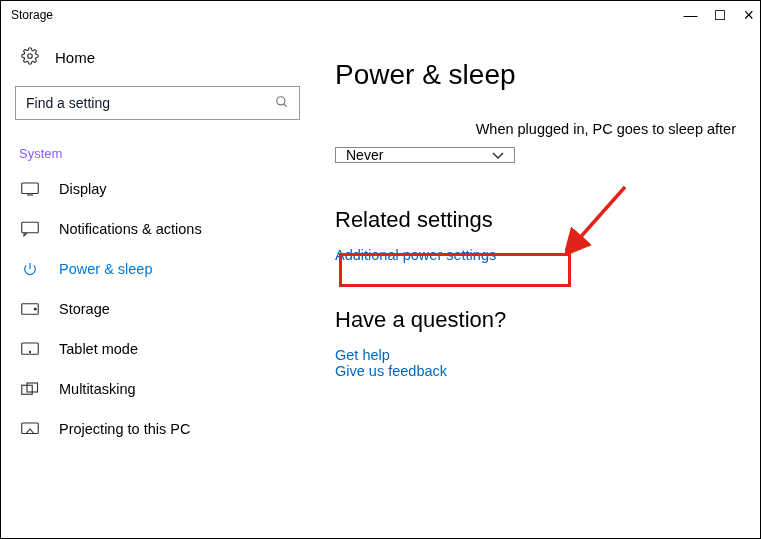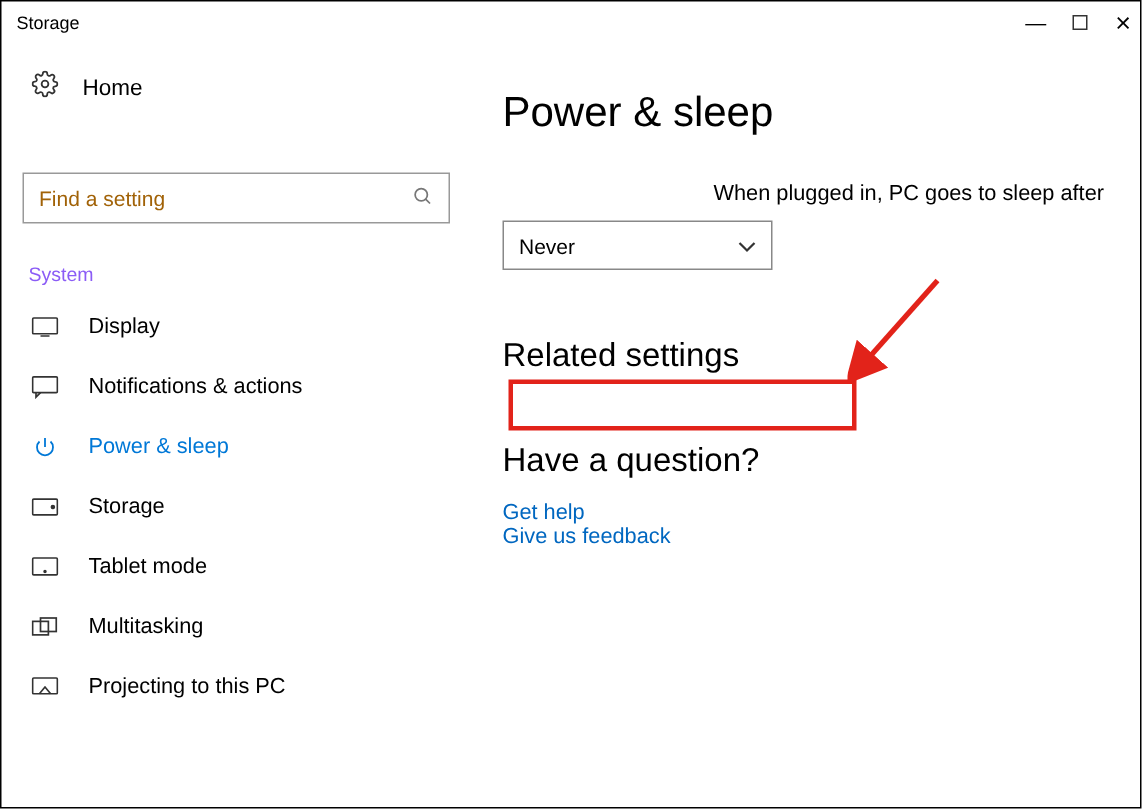--- a/index.html
+++ b/index.html
@@ -19,35 +19,35 @@
   }
   .titlebar .controls { display:flex; gap:18px; align-items:center; font-size:14px; }
   .titlebar .controls span { cursor:default; }
   .content { display:flex; height:calc(100% - 28px); }
   .sidebar { width:310px; padding:12px 14px; }
   .home-row { display:flex; align-items:center; gap:16px; padding:6px 6px 18px 6px; font-size:15px; }
   .gear-icon svg { width:18px; height:18px; }
   .search-box {
     border:1px solid #999; height:34px; width:285px;
     display:flex; align-items:center; justify-content:space-between;
-    padding:0 10px; color:#a16207; font-size:14px;margin-top:28px;
+    padding:0 10px; color:#0f172a; font-size:14px;
   }
   .section-label { color:#8b5cf6; font-size:13px; margin:26px 0 8px 4px; }
   .nav-item {
     display:flex; align-items:flex-end; gap:20px;
     padding:12px 6px; font-size:14.5px; cursor:pointer;
   }
   .nav-item.active { color:#0078D7; }
   .nav-icon { width:18px; display:flex; justify-content:center; }
   .nav-icon svg { width:18px; height:16px; }
   .main { flex:1; padding:30px 24px 20px 24px; position:relative; }
   h1 { font-weight:400; font-size:28px; margin:0 0 30px 0; }
   .field-label { font-size:14.5px; margin-bottom:10px;text-align:right; }
   .select {
-    border:1px solid #888; width:180px; height:33px;
+    border:1px solid #888; width:180px; height:16px;
     display:flex; align-items:center; justify-content:space-between;
     padding:0 10px; font-size:14px;
   }
   .section-head { font-size:22px; font-weight:400; margin:44px 0 14px 0; }
   .link { color:#0067C0; font-size:14.5px; cursor:pointer; }
   .highlight-box {
     position:absolute; border:3px solid #E2231A;
     left:338px; top:252px; width:232px; height:34px;
     pointer-events:none;
   }
@@ -160,20 +160,21 @@
     <h1>Power &amp; sleep</h1>
     <div class="field-label">When plugged in, PC goes to sleep after</div>
     <div class="select">
       <span>Never</span>
       <span><svg width="12" height="8" viewBox="0 0 12 8" fill="none" stroke="#333" stroke-width="1.5">
             <path d="M1 1 L6 6 L11 1"></path>
           </svg></span>
     </div>
 
     <div class="section-head">Related settings</div>
+    <div class="link">Additional power settings</div>
 
     <div class="section-head">Have a question?</div>
     <div class="link">Get help</div>
 
     <div class="link">Give us feedback</div>
   </div>
 </div>
 
 <div class="highlight-box"></div>
 <svg class="arrow" width="70" height="80">

